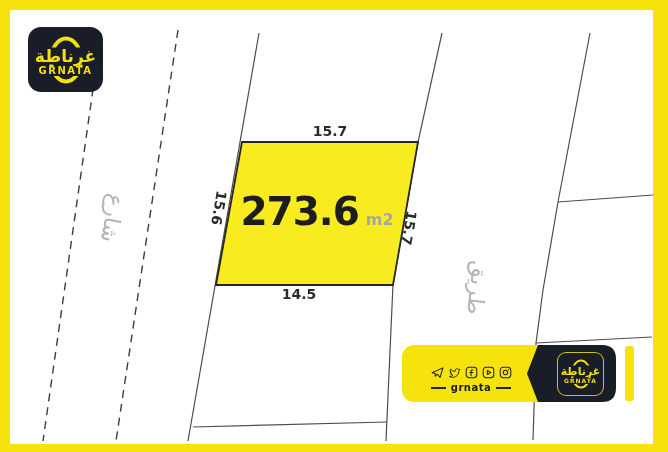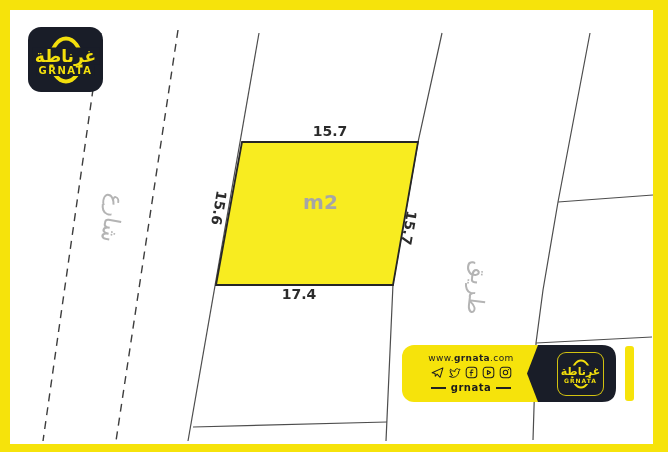--- a/index.html
+++ b/index.html
@@ -9,21 +9,21 @@
   svg.plan{position:absolute;left:0;top:0;width:668px;height:452px;pointer-events:none;}
 
   
   .lbl{position:absolute;color:#2b2b2b;font-weight:700;font-size:14px;text-align:center;line-height:1;}
   .lbl.rot{transform:rotate(100deg);transform-origin:center center;}
   .ar{position:absolute;color:#b4b4b4;font-weight:400;font-size:22px;text-align:center;line-height:1;}
 
   .area-label{position:absolute;left:228px;top:192px;width:178px;height:46px;
               display:flex;align-items:baseline;justify-content:center;}
   .area-value{font-size:39px;font-weight:700;color:#1d1d1d;letter-spacing:-1px;line-height:1;}
-  .area-unit{font-size:20px;font-weight:700;color:#a6a6a6;margin-left:7px;line-height:1;}
+  .area-unit{font-size:16px;font-weight:700;color:#a6a6a6;margin-left:7px;line-height:1;}
 
   
   .logo{position:absolute;left:28px;top:27px;width:75px;height:65px;background:#191D28;border-radius:13px;}
   .logo .oval{position:absolute;left:50%;top:33px;transform:translate(-50%,-50%);
               width:34px;height:47px;border:4px solid #F3DF0C;border-radius:50%;}
   .logo .ar-name{position:absolute;left:50%;top:29px;transform:translate(-50%,-50%);
                  background:#191D28;color:#F3DF0C;font-weight:700;font-size:17px;line-height:1;
                  padding:0 3px;white-space:nowrap;}
   .logo .la-name{position:absolute;left:50%;top:44px;transform:translate(-50%,-50%);
                  background:#191D28;color:#F3DF0C;font-weight:700;font-size:10px;line-height:1;
@@ -73,41 +73,41 @@
     <polyline points="590,33 558,202 543,290 536,343 533,440" fill="none" stroke="#4d4d4d" stroke-width="1.2"></polyline>
     <line x1="558" y1="202" x2="653" y2="195" stroke="#4d4d4d" stroke-width="1.2"></line>
     <line x1="536" y1="343" x2="652" y2="337" stroke="#4d4d4d" stroke-width="1.2"></line>
 
     <line x1="193" y1="427" x2="387" y2="422" stroke="#4d4d4d" stroke-width="1.2"></line>
 
     <polygon points="242,142 418,142 393,285 216,285" fill="#F8EC20" stroke="#262626" stroke-width="1.8"></polygon>
   </svg>
 
   <div class="lbl" style="left:300px;top:124px;width:60px;">15.7</div>
-  <div class="lbl" style="left:269px;top:287px;width:60px;">17.4</div>
+  <div class="lbl" style="left:269px;top:287px;width:60px;">14.5</div>
   <div class="lbl rot" style="left:194px;top:201px;width:50px;">15.6</div>
   <div class="lbl rot" style="left:384px;top:221px;width:50px;">15.7</div>
 
   <div class="area-label">
+    <span class="area-value">273.6</span>
     <span class="area-unit">m2</span>
   </div>
 
   <div class="ar" style="left:72px;top:207px;width:80px;transform:rotate(100deg);">شارع</div>
   <div class="ar" style="left:437px;top:277px;width:80px;transform:rotate(97deg);">طريق</div>
 
   <div class="logo">
     <div class="oval"></div>
     <div class="ar-name">غرناطة</div>
     <div class="la-name">GRNATA</div>
   </div>
 
   <div class="footer">
     <div class="f-yellow"></div>
 
-    <div class="site"><span>www.</span><b>grnata</b><span>.com</span></div>
 
     <div class="icons">
       <svg viewBox="0 0 14 14">
         <path d="M1.2 7.2 L12.8 2 L9.8 12.2 L6.6 8.7 L4.6 10.9 L4.4 8 Z" fill="none" stroke="#1f1f1f" stroke-width="1.1" stroke-linejoin="round"></path>
       </svg>
       <svg viewBox="0 0 14 14">
         <path d="M12.8 3.4 c-.4.2-.8.3-1.2.4 a2.3 2.3 0 0 0-4 2.1 A6.6 6.6 0 0 1 2.7 3.4 a2.3 2.3 0 0 0 .7 3.1 c-.4 0-.8-.1-1.1-.3 a2.3 2.3 0 0 0 1.9 2.3 c-.4.1-.7.1-1.1 0 a2.3 2.3 0 0 0 2.2 1.6 A4.7 4.7 0 0 1 1.6 11.3 a6.6 6.6 0 0 0 10.1-5.9 c.5-.3.9-.7 1.1-1.2 z" fill="none" stroke="#1f1f1f" stroke-width="1" stroke-linejoin="round"></path>
       </svg>
       <svg viewBox="0 0 14 14">
         <rect x="1.3" y="1.3" width="11.4" height="11.4" rx="3.2" fill="none" stroke="#1f1f1f" stroke-width="1.1"></rect>

